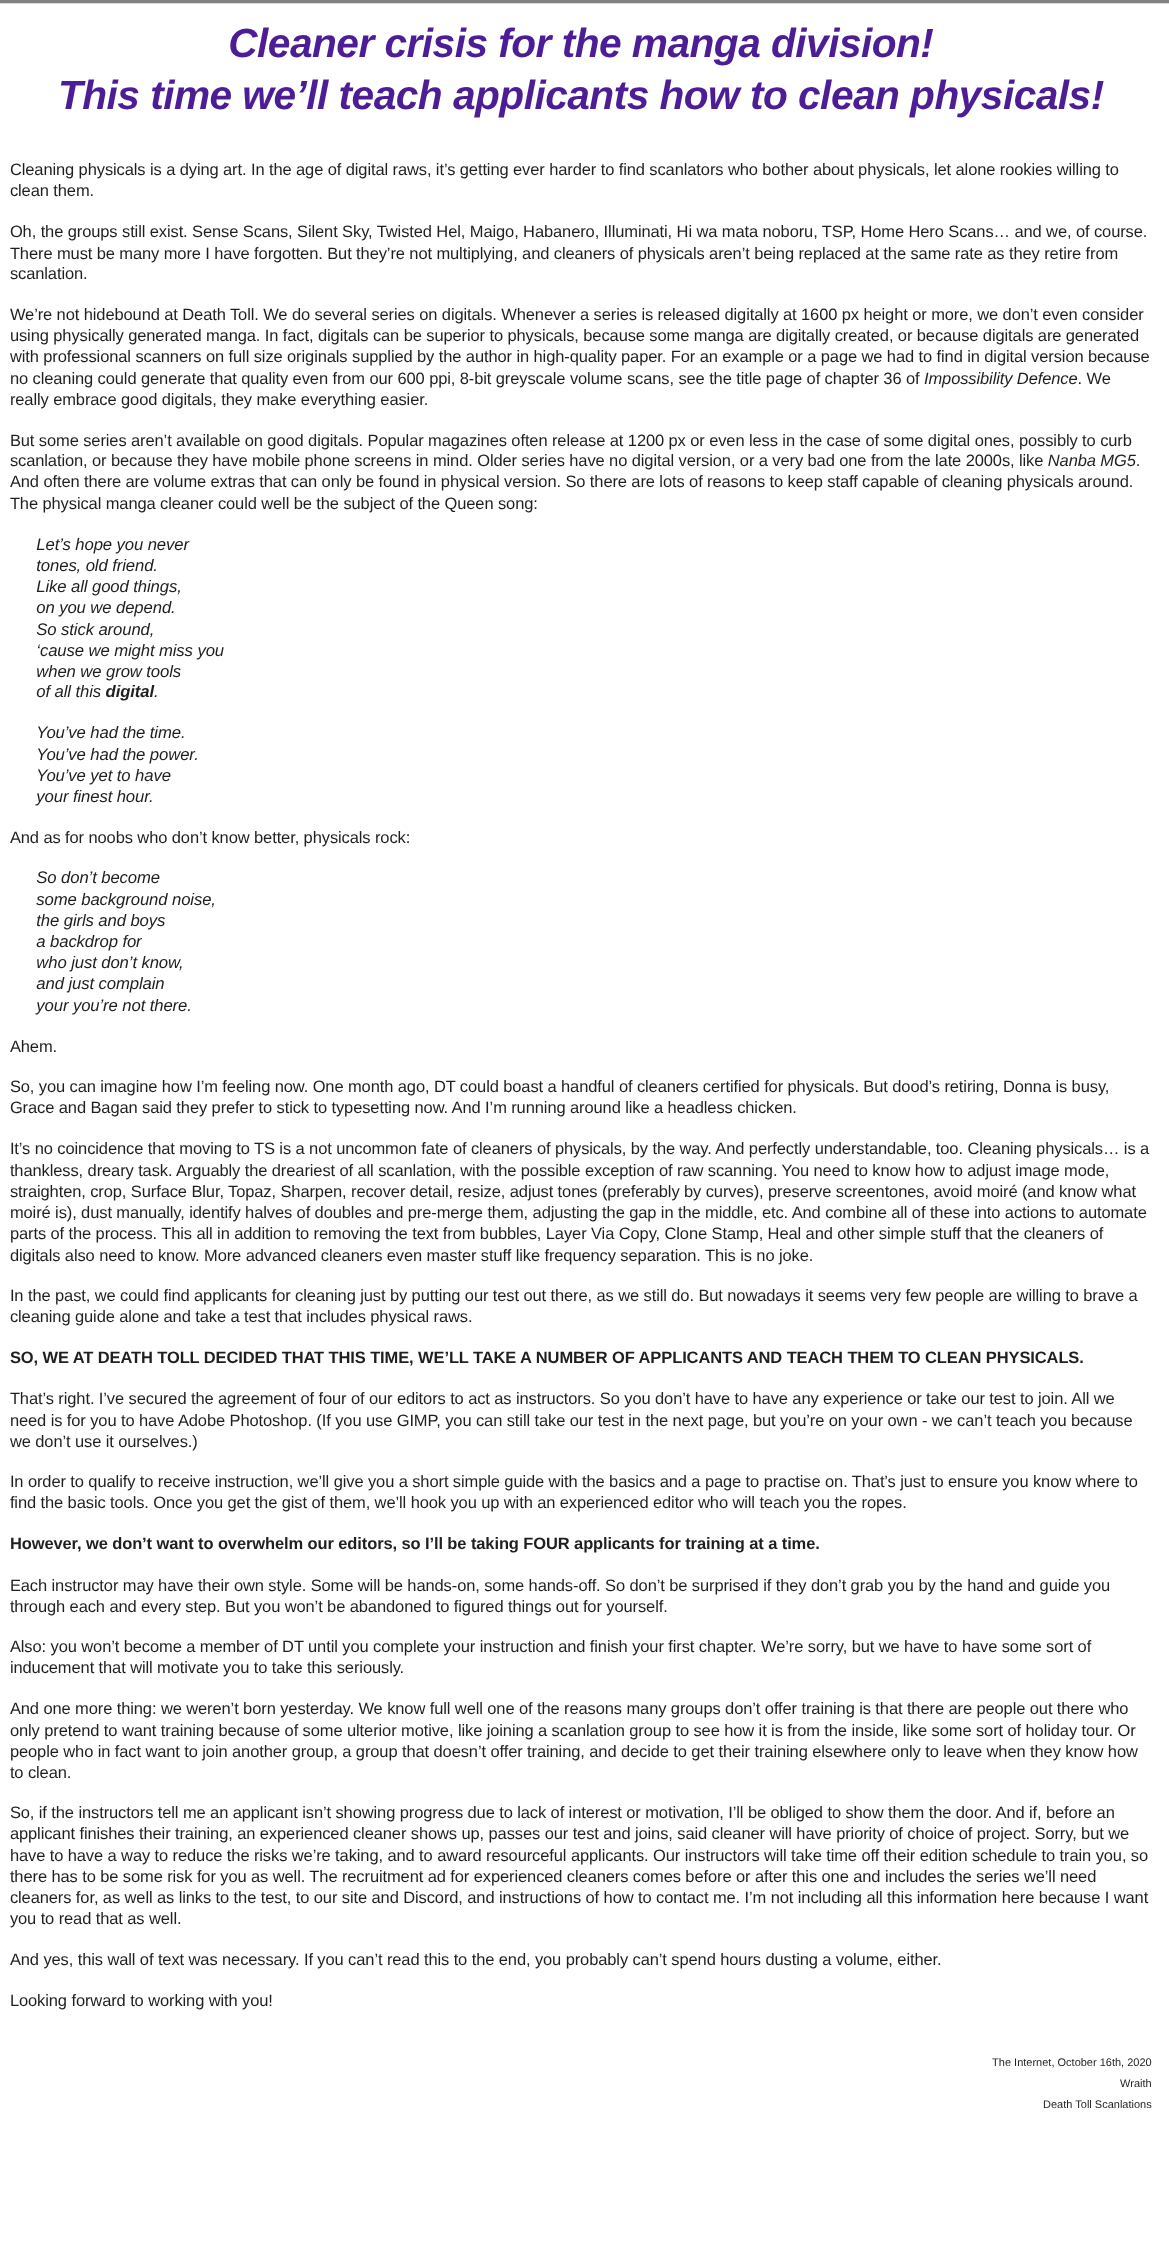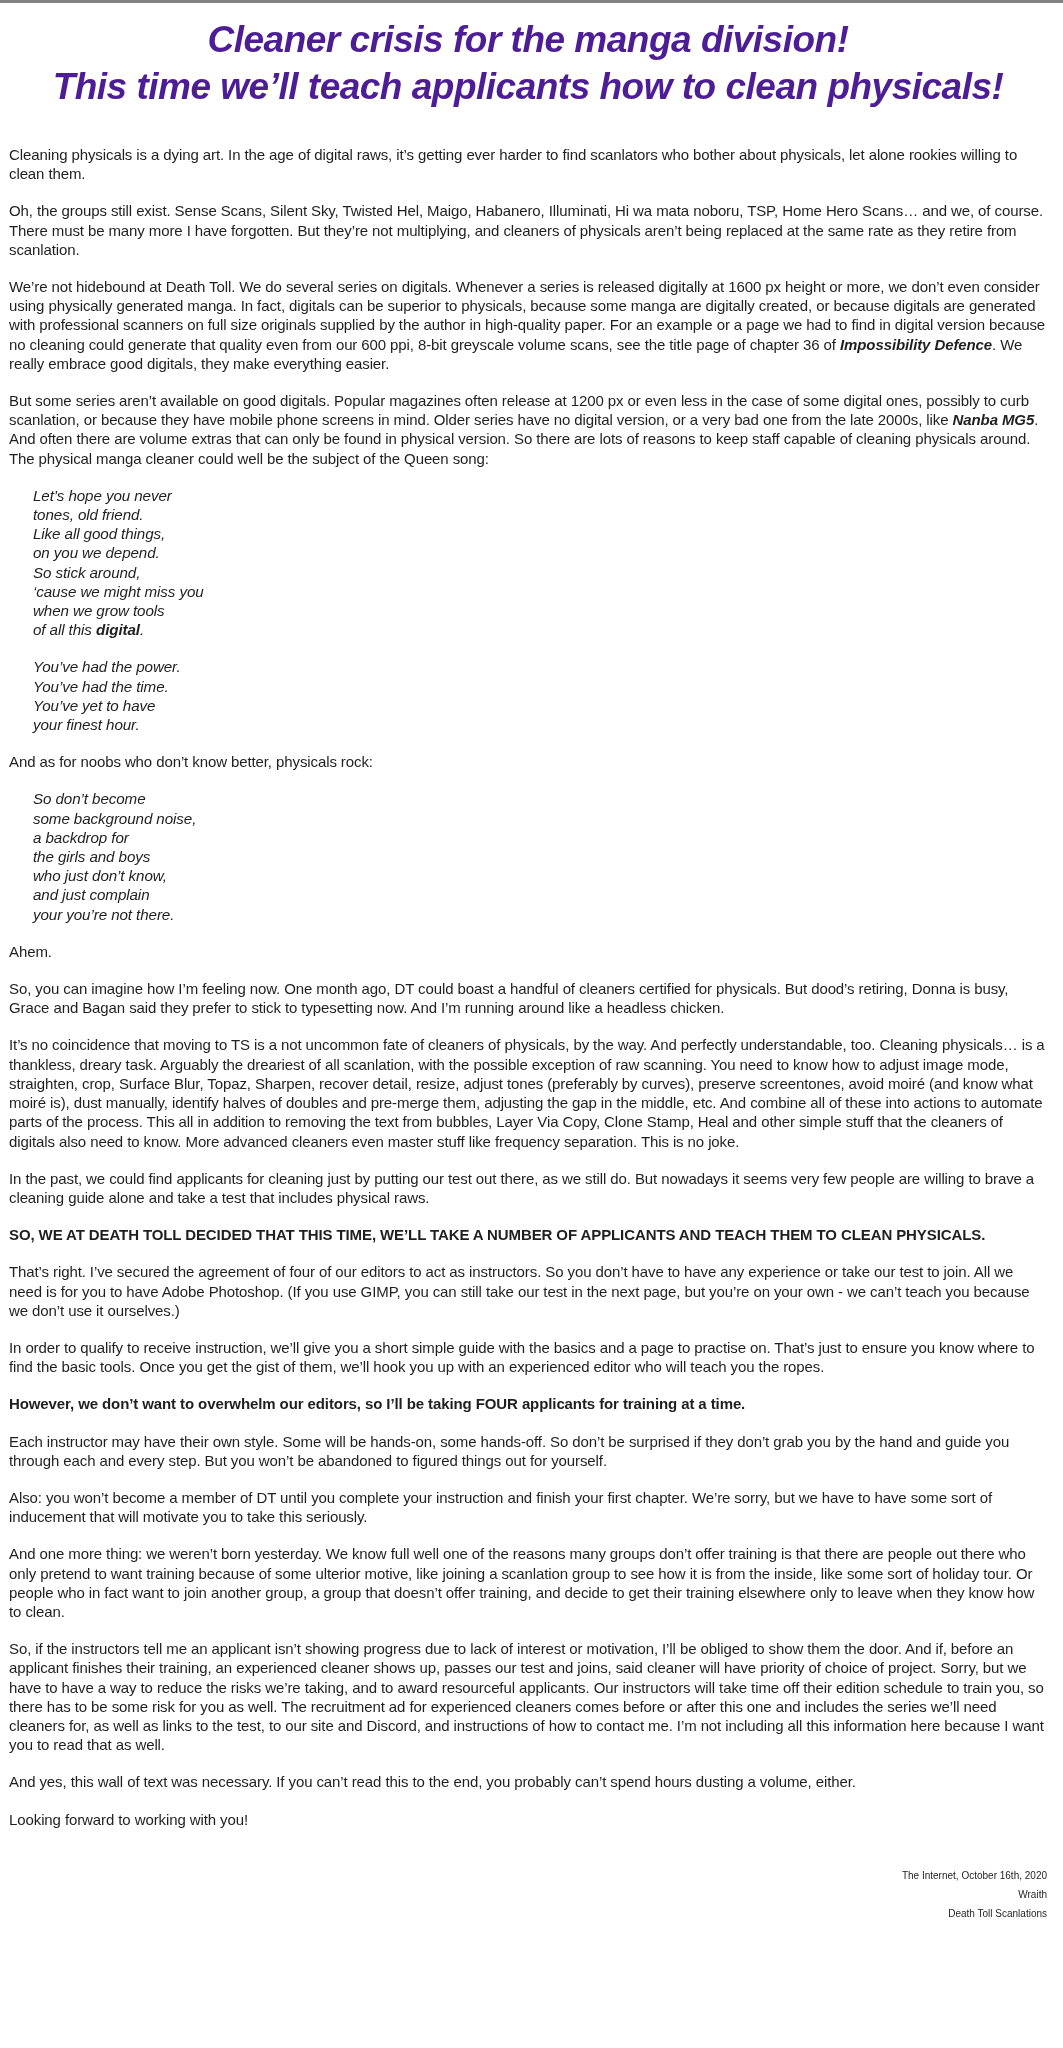--- a/index.html
+++ b/index.html
@@ -24,21 +24,21 @@
     letter-spacing: -0.5px;
   }
   .doc-title span { display: block; }
   p {
     margin: 18px 0;
     font-size: 15px;
     line-height: 19.2px;
     letter-spacing: -0.1px;
   }
   .bold { font-weight: bold; }
-  .bold-italic { font-weight: bold; font-style: italic; }
+  .bold-italic { font-weight: normal; font-style: italic; }
   .stanza {
     margin: 18px 0 18px 24px;
     font-style: italic;
     font-size: 15.2px;
     line-height: 19.2px;
     letter-spacing: -0.1px;
   }
   .signature {
     margin-top: 37px;
     text-align: right;
@@ -72,33 +72,33 @@
     <div>tones, old friend.</div>
     <div>Like all good things,</div>
     <div>on you we depend.</div>
     <div>So stick around,</div>
     <div>‘cause we might miss you</div>
     <div>when we grow tools</div>
     <div><span>of all this </span><span class="bold">digital</span><span>.</span></div>
   </div>
 
   <div class="stanza">
+    <div>You’ve had the time.</div>
     <div>You’ve had the power.</div>
-    <div>You’ve had the time.</div>
     <div>You’ve yet to have</div>
     <div>your finest hour.</div>
   </div>
 
   <p>And as for noobs who don’t know better, physicals rock:</p>
 
   <div class="stanza">
     <div>So don’t become</div>
     <div>some background noise,</div>
+    <div>the girls and boys</div>
     <div>a backdrop for</div>
-    <div>the girls and boys</div>
     <div>who just don’t know,</div>
     <div>and just complain</div>
     <div>your you’re not there.</div>
   </div>
 
   <p>Ahem.</p>
 
   <p>So, you can imagine how I’m feeling now. One month ago, DT could boast a handful of cleaners certified for physicals. But dood’s retiring, Donna is busy, Grace and Bagan said they prefer to stick to typesetting now. And I’m running around like a headless chicken.</p>
 
   <p>It’s no coincidence that moving to TS is a not uncommon fate of cleaners of physicals, by the way. And perfectly understandable, too. Cleaning physicals… is a thankless, dreary task. Arguably the dreariest of all scanlation, with the possible exception of raw scanning. You need to know how to adjust image mode, straighten, crop, Surface Blur, Topaz, Sharpen, recover detail, resize, adjust tones (preferably by curves), preserve screentones, avoid moiré (and know what moiré is), dust manually, identify halves of doubles and pre-merge them, adjusting the gap in the middle, etc. And combine all of these into actions to automate parts of the process. This all in addition to removing the text from bubbles, Layer Via Copy, Clone Stamp, Heal and other simple stuff that the cleaners of digitals also need to know. More advanced cleaners even master stuff like frequency separation. This is no joke.</p>

